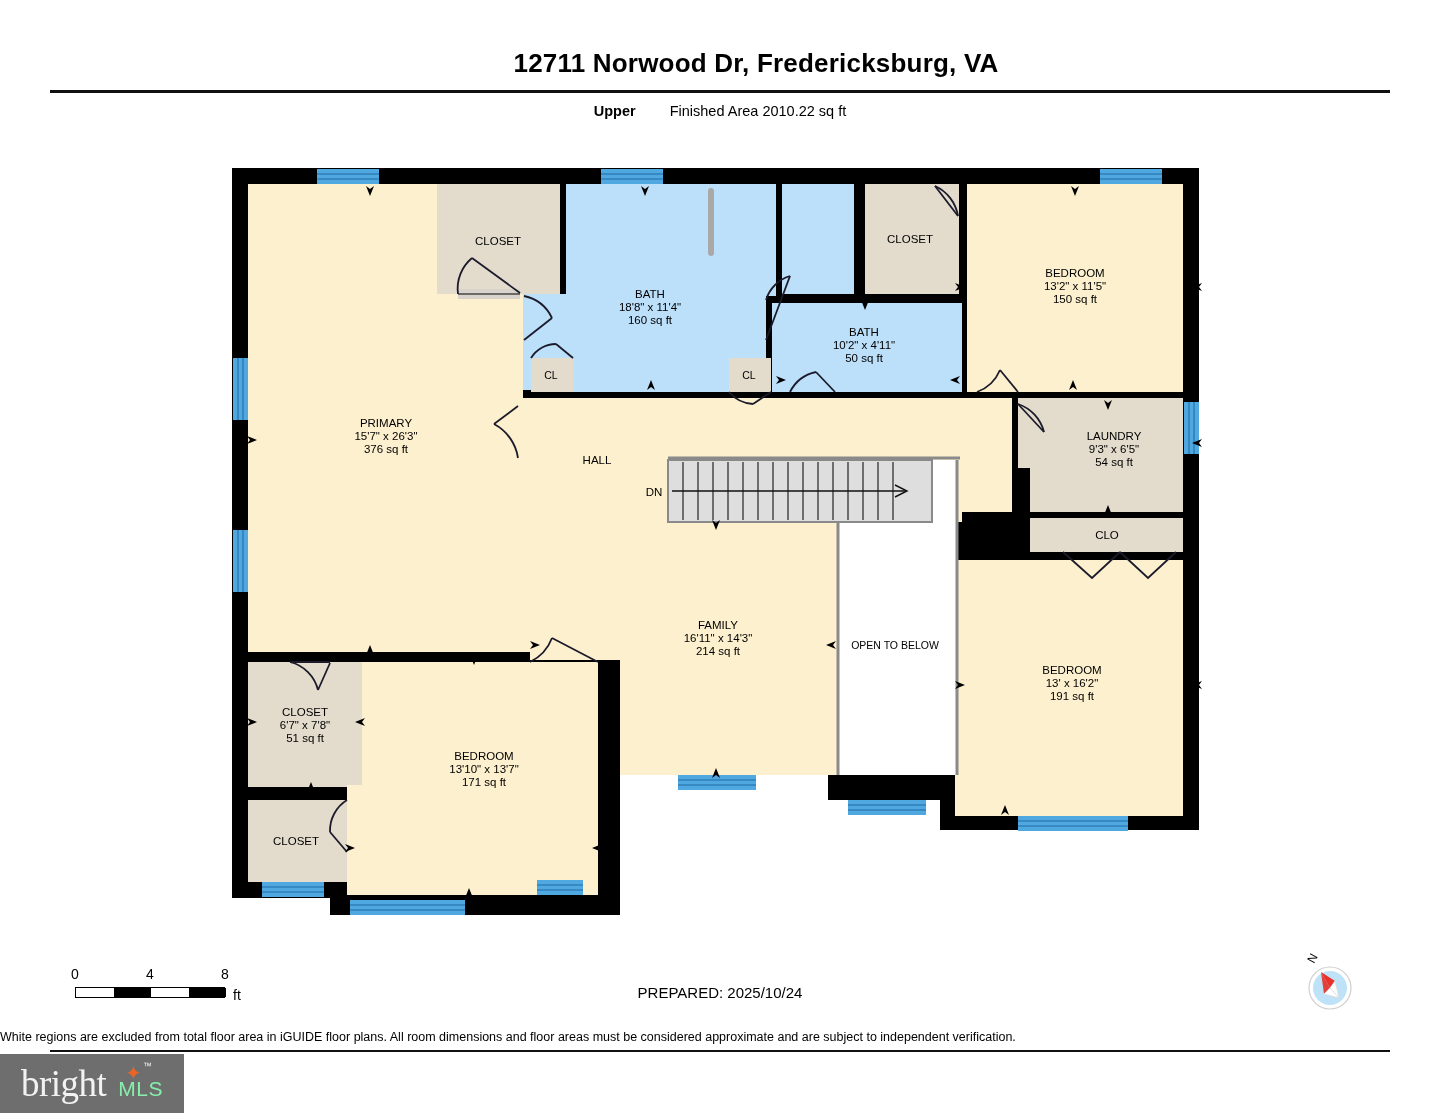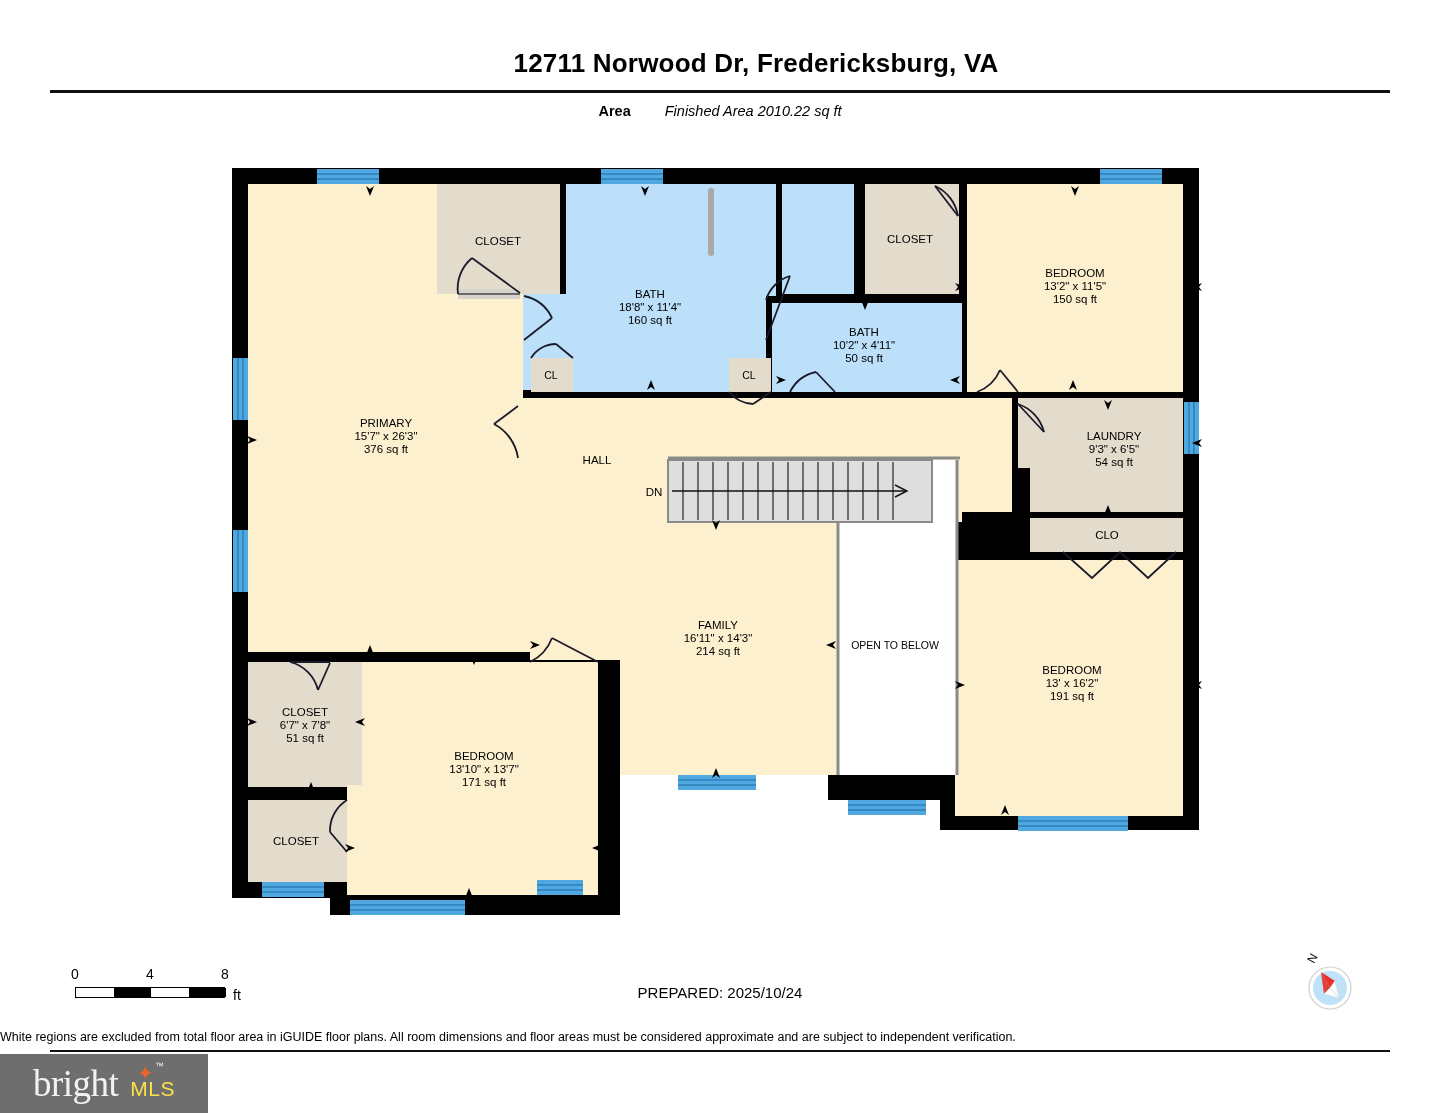--- a/index.html
+++ b/index.html
@@ -13,21 +13,21 @@
     position:absolute;left:0;top:48px;width:1440px;text-align:center;
     font-size:26px;font-weight:bold;letter-spacing:.2px;padding-left:36px;
   }
   #header-rule{
     position:absolute;left:50px;top:90px;width:1340px;height:3px;background:#111;
   }
   #subtitle{
     position:absolute;left:0;top:103px;width:1440px;text-align:center;font-size:14.5px;
   }
   #subtitle .lvl{font-weight:bold;}
-  #subtitle .area{margin-left:30px;font-style:italic;}
+  #subtitle .area{margin-left:30px;}
 
   
   #plan{position:absolute;left:0;top:0;width:1440px;height:1113px;}
   #plan svg{display:block;}
 
   
   #scalebar{position:absolute;left:75px;top:966px;width:175px;}
   #scale-nums{position:relative;height:18px;font-size:14px;}
   #scale-nums span{position:absolute;top:0;transform:translateX(-50%);}
   #scale-track{position:relative;margin-top:3px;height:11px;width:150px;border:1.5px solid #000;box-sizing:border-box;background:#fff;}
@@ -39,41 +39,41 @@
   }
 
   #compass{position:absolute;left:1294px;top:948px;width:68px;height:68px;}
 
   #disclaimer{
     position:absolute;left:0;top:1030px;width:1440px;text-align:left;font-size:12.5px;
   }
   #footer-rule{position:absolute;left:50px;top:1050px;width:1340px;height:2px;background:#111;}
 
   #logo{
-    position:absolute;left:0;top:1054px;width:208px;height:59px;background:#6e6e6e;
+    position:absolute;left:0;top:1054px;width:184px;height:59px;background:#6e6e6e;
     display:flex;align-items:center;justify-content:center;
   }
   #logo .wordmark{position:relative;display:flex;align-items:baseline;}
   #logo .bright{
     font-family:"Liberation Serif","DejaVu Serif",serif;
     font-size:37px;color:#f2f2f2;letter-spacing:-.5px;line-height:1;
   }
   #logo .star{position:absolute;left:104px;top:-2px;color:#e8652a;font-size:20px;line-height:1;}
   #logo .tm{position:absolute;left:122px;top:-4px;color:#f2f2f2;font-size:9px;}
-  #logo .mls{margin-left:12px;font-size:21px;color:#fde047;letter-spacing:.5px;}
+  #logo .mls{margin-left:12px;font-size:21px;color:#86efac;letter-spacing:.5px;}
 
   text{font-family:"Liberation Sans","DejaVu Sans",sans-serif;}
 </style>
 </head>
 <body>
 
 <div id="title">12711 Norwood Dr, Fredericksburg, VA</div>
 <div id="header-rule"></div>
 <div id="subtitle">
-  <span class="lvl">Area</span>
+  <span class="lvl">Upper</span>
   <span class="area">Finished Area 2010.22 sq ft</span>
 </div>
 
 <div id="plan">
 <svg width="1440" height="1113" viewBox="0 0 1440 1113" xmlns="http://www.w3.org/2000/svg">
   <defs>
     <g id="arrN">
           <path d="M0,0 l-5,9 l5,-3 l5,3 z" fill="#000"></path>
         </g>
   </defs>

